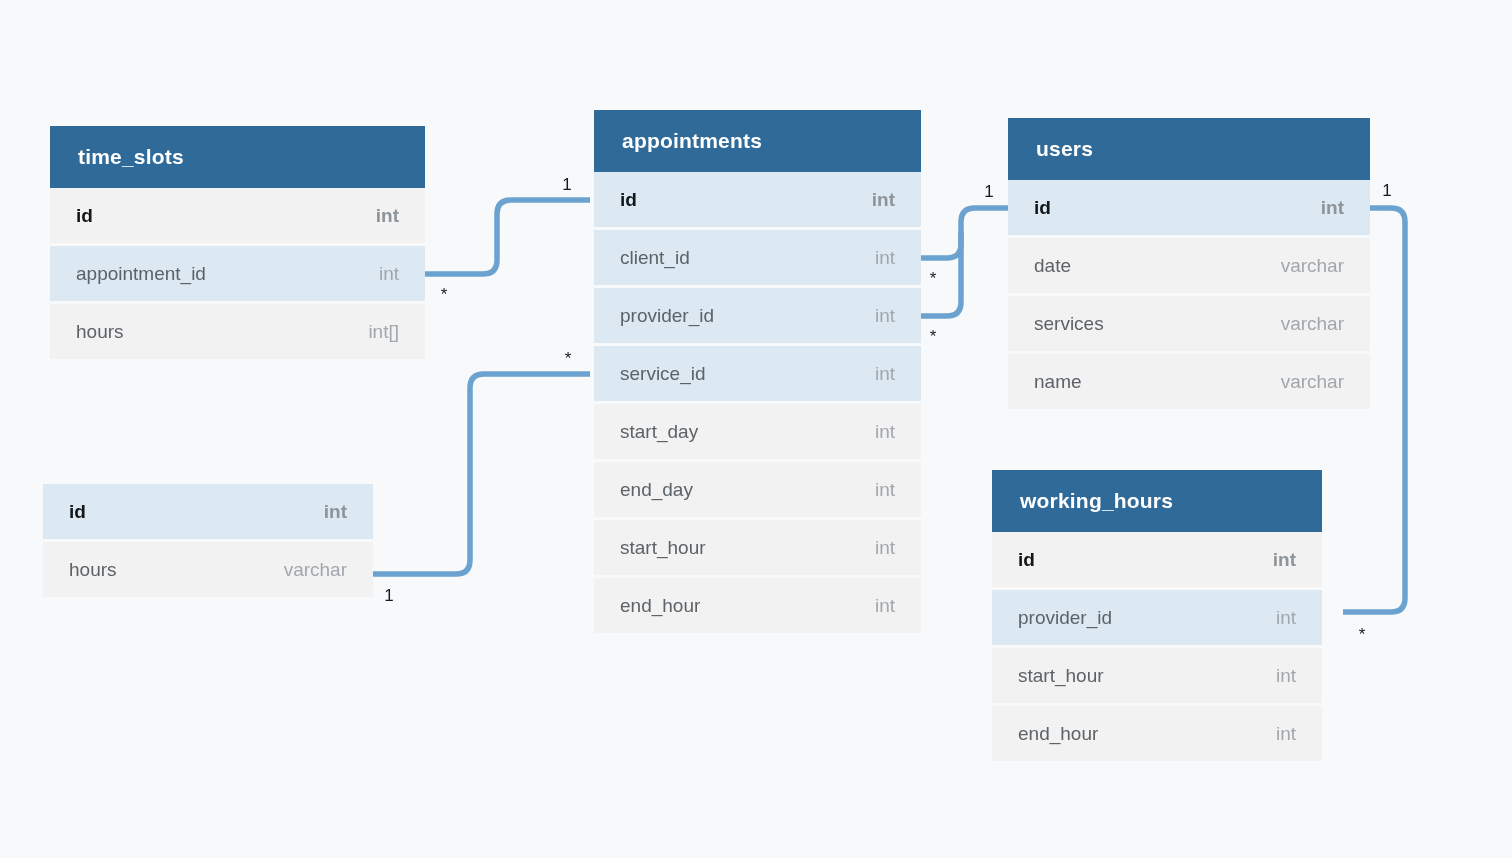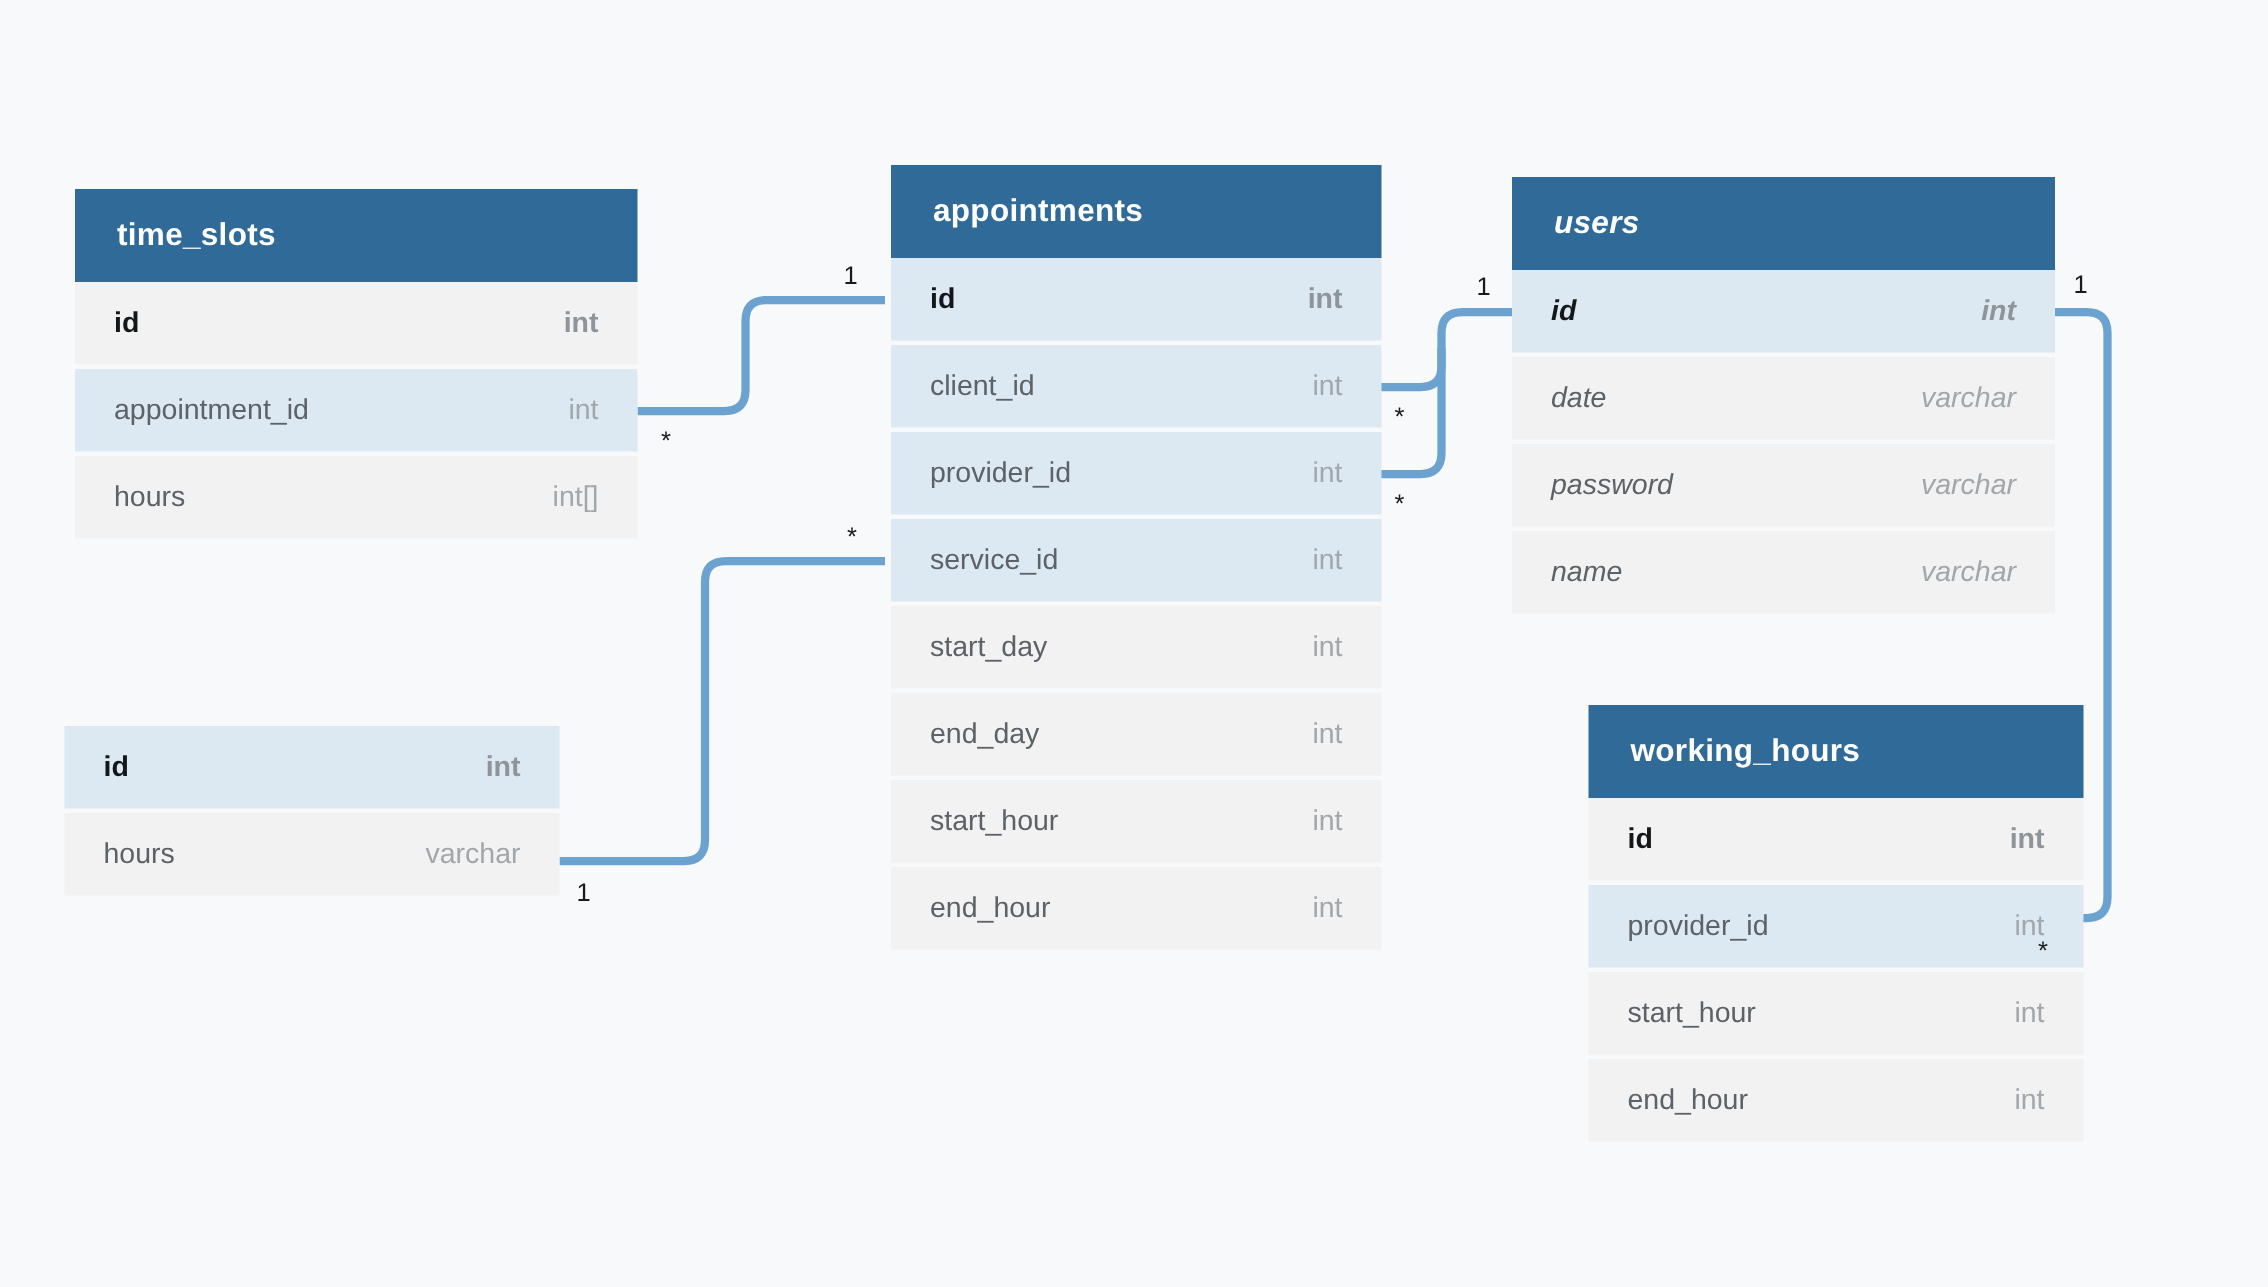--- a/index.html
+++ b/index.html
@@ -120,35 +120,35 @@
           <span class="fname">start_hour</span>
           <span class="ftype">int</span>
         </div>
         <div class="trow">
           <span class="fname">end_hour</span>
           <span class="ftype">int</span>
         </div>
       </div>
   </div>
 
-  <div class="table" style="left:1008px; top:118px; width:362px;font-style:italic;">
+  <div class="table" style="left:1008px; top:118px; width:362px;">
     <div class="thead">
       <span class="title">users</span>
     </div>
     <div class="tbody">
         <div class="trow hl pk">
           <span class="fname">id</span>
           <span class="ftype">int</span>
         </div>
         <div class="trow">
           <span class="fname">date</span>
           <span class="ftype">varchar</span>
         </div>
         <div class="trow">
-          <span class="fname">password</span>
+          <span class="fname">services</span>
           <span class="ftype">varchar</span>
         </div>
         <div class="trow">
           <span class="fname">name</span>
           <span class="ftype">varchar</span>
         </div>
       </div>
   </div>
 
   <div class="table" style="left:43px; top:484px; width:330px;">
@@ -157,21 +157,21 @@
           <span class="fname">id</span>
           <span class="ftype">int</span>
         </div>
         <div class="trow">
           <span class="fname">hours</span>
           <span class="ftype">varchar</span>
         </div>
       </div>
   </div>
 
-  <div class="table" style="left:1059px; top:470px; width:330px;text-align:center;">
+  <div class="table" style="left:992px; top:470px; width:330px;text-align:center;">
     <div class="thead">
       <span class="title">working_hours</span>
     </div>
     <div class="tbody">
         <div class="trow pk">
           <span class="fname">id</span>
           <span class="ftype">int</span>
         </div>
         <div class="trow hl">
           <span class="fname">provider_id</span>

